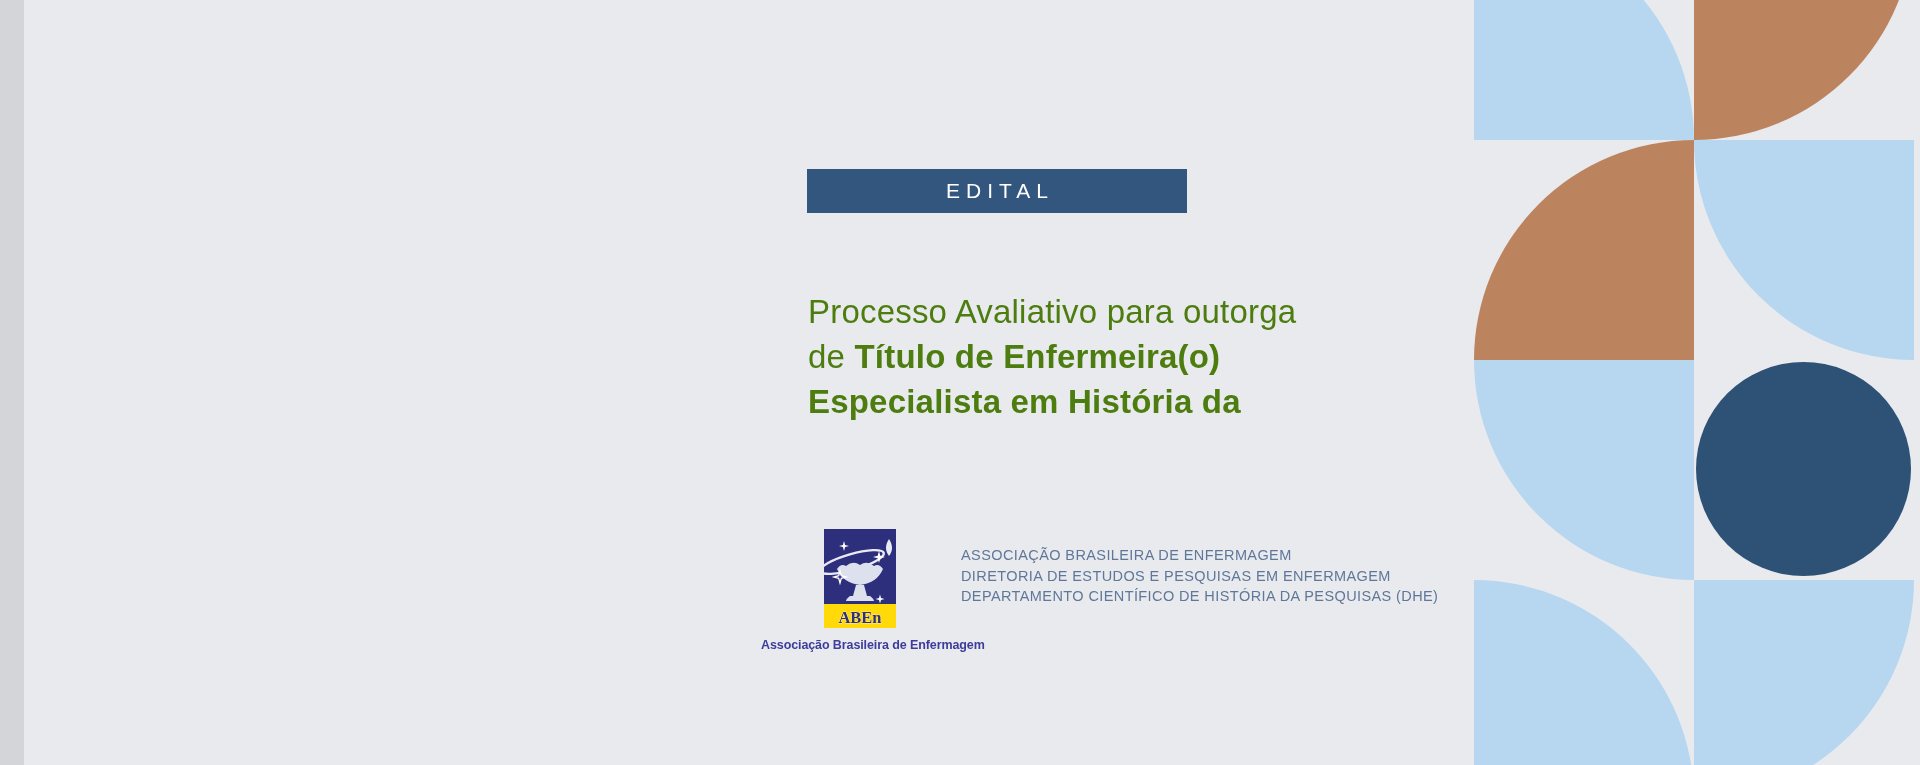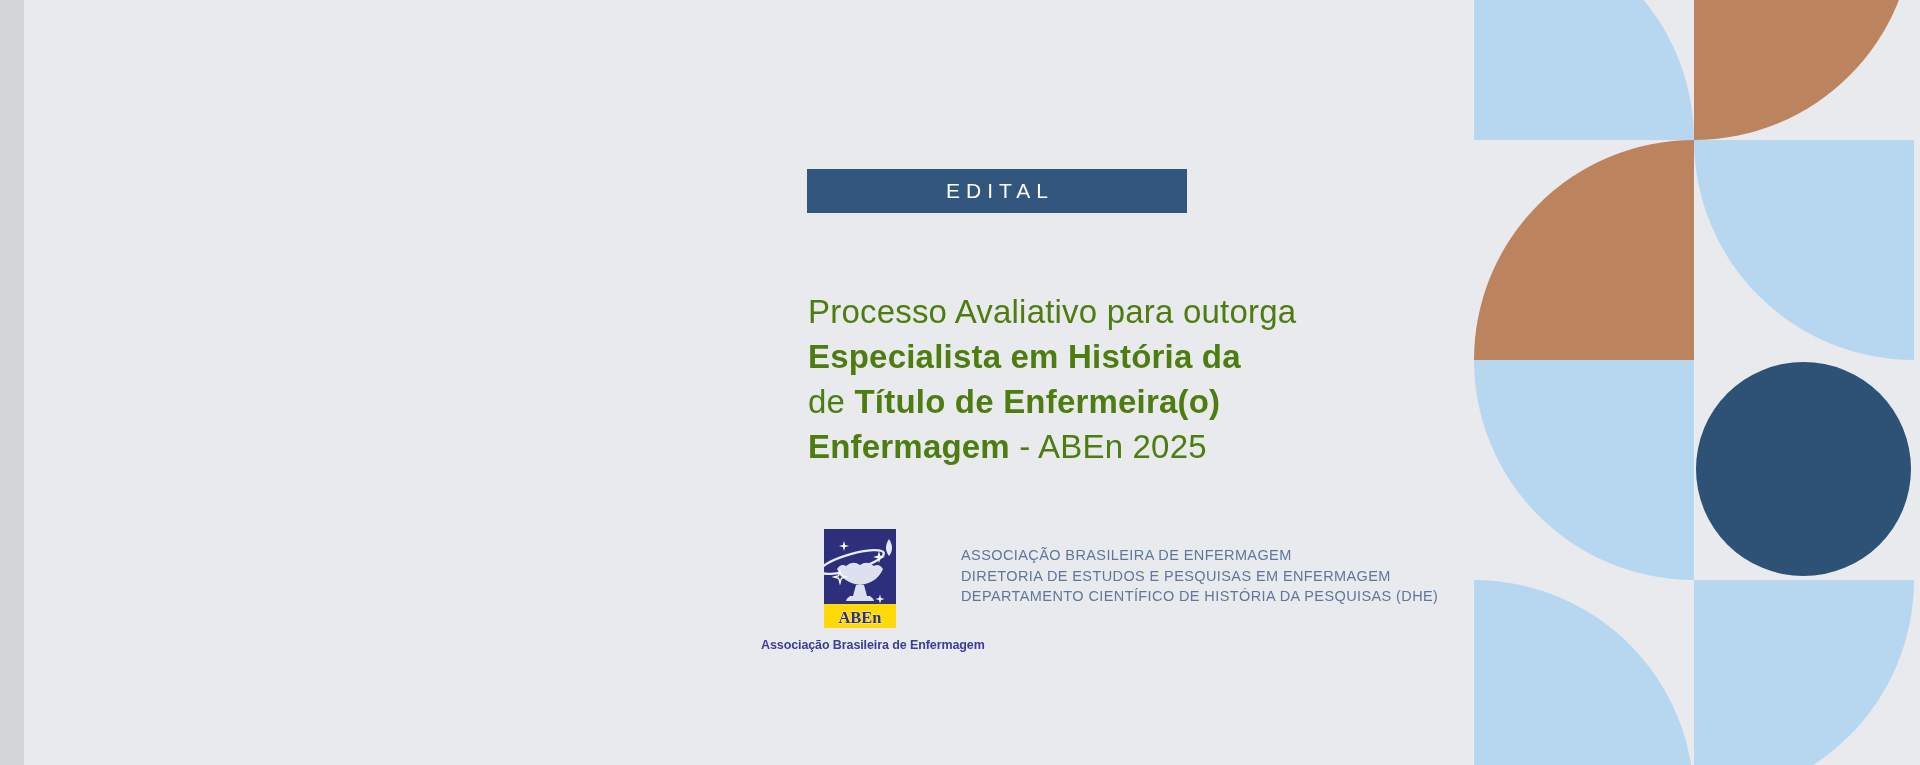--- a/index.html
+++ b/index.html
@@ -68,23 +68,22 @@
     <div class="tile c-blue  q-tr" style="left:1450px; top:580px;"></div>
     <div class="tile c-blue  q-br" style="left:1670px; top:580px;"></div>
   </div>
 
   <div class="edital-bar">
     <span>EDITAL</span>
   </div>
 
   <div class="title">
     <div><span>Processo Avaliativo para outorga</span><strong></strong><span></span></div>
+    <div><span>de </span><strong>Título de Enfermeira(o)</strong><span></span></div>
     <div><span></span><strong>Especialista em História da</strong><span></span></div>
-    <div><span>de </span><strong>Título de Enfermeira(o)</strong><span></span></div>
-    <div><span></span><strong>Enfermagem</strong><span> - ABEn 2025</span></div>
   </div>
 
   <div class="logo-block">
     <svg width="88" height="99" viewBox="0 0 88 99">
       <rect x="8" y="0" width="72" height="75" fill="#2e2f7c"></rect>
       <rect x="8" y="75" width="72" height="24" fill="#ffd908"></rect>
       <ellipse cx="36" cy="33" rx="33" ry="8" fill="none" stroke="#e8ebf4" stroke-width="2.4" transform="rotate(-16 36 33)"></ellipse>
       <path d="M73,10 C77,16 77,22 73,27 C69,22 69,16 73,10 Z" fill="#e8ebf4"></path>
       <path d="M21,40 Q25,34 30,37 Q37,31 44,36 Q51,31 58,37 Q63,34 67,40 Q61,54 44,56 Q27,54 21,40 Z" fill="#dde1ee"></path>
       <path d="M40,56 L48,56 L51,67 L37,67 Z" fill="#dde1ee"></path>

